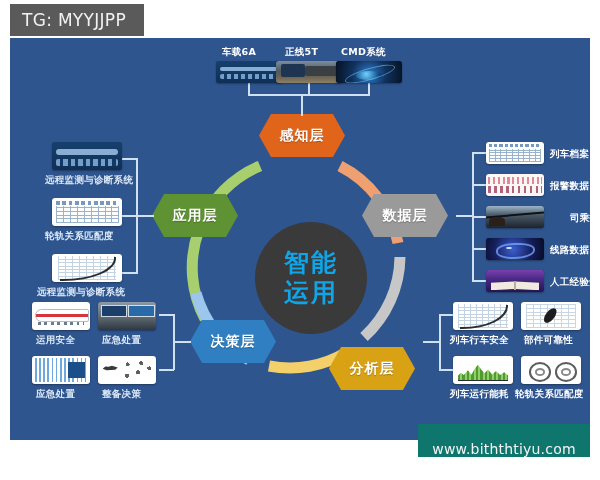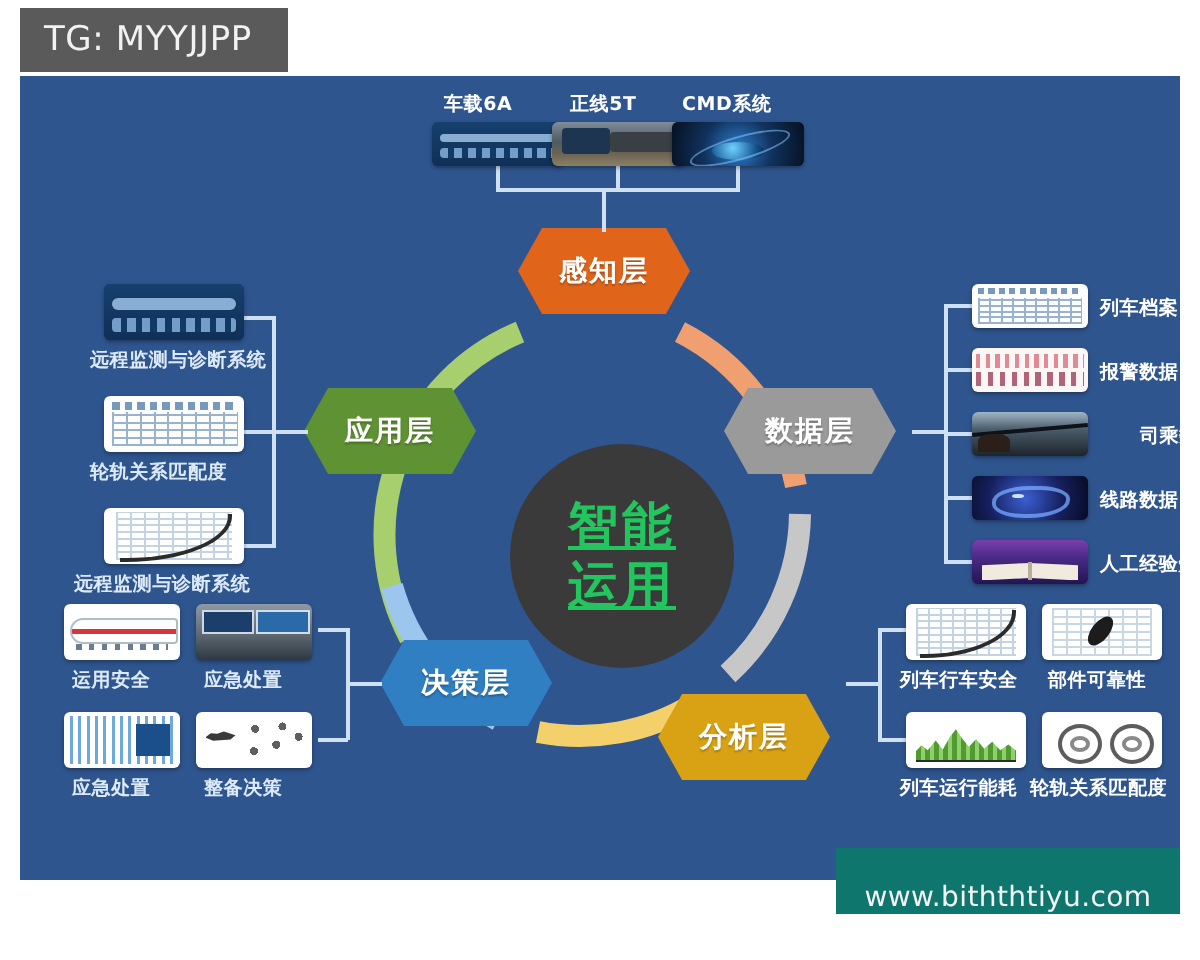--- a/index.html
+++ b/index.html
@@ -32,23 +32,22 @@
 
   
   .ring{position:absolute;left:141px;top:95px;width:298px;height:258px;}
   .ring svg{display:block;}
 
   
   .core{
     position:absolute;left:245px;top:184px;width:112px;height:112px;
     border-radius:50%;background:#3a3a3a;
     display:flex;flex-direction:column;align-items:center;justify-content:center;
-    color:#22c55e;font-size:25px;line-height:1.22;font-weight:600;
+    color:#0ea5e9;font-size:25px;line-height:1.22;font-weight:600;
     letter-spacing:2px;
-    text-decoration:underline;
   }
   .core span{display:block;}
 
   
   .hex{
     position:absolute;color:#ffffff;font-size:14px;font-weight:700;
     display:flex;align-items:center;justify-content:center;
     letter-spacing:1px;
     clip-path:polygon(14% 0%,86% 0%,100% 50%,86% 100%,14% 100%,0% 50%);
     text-shadow:0 1px 1px rgba(0,0,0,.25);

